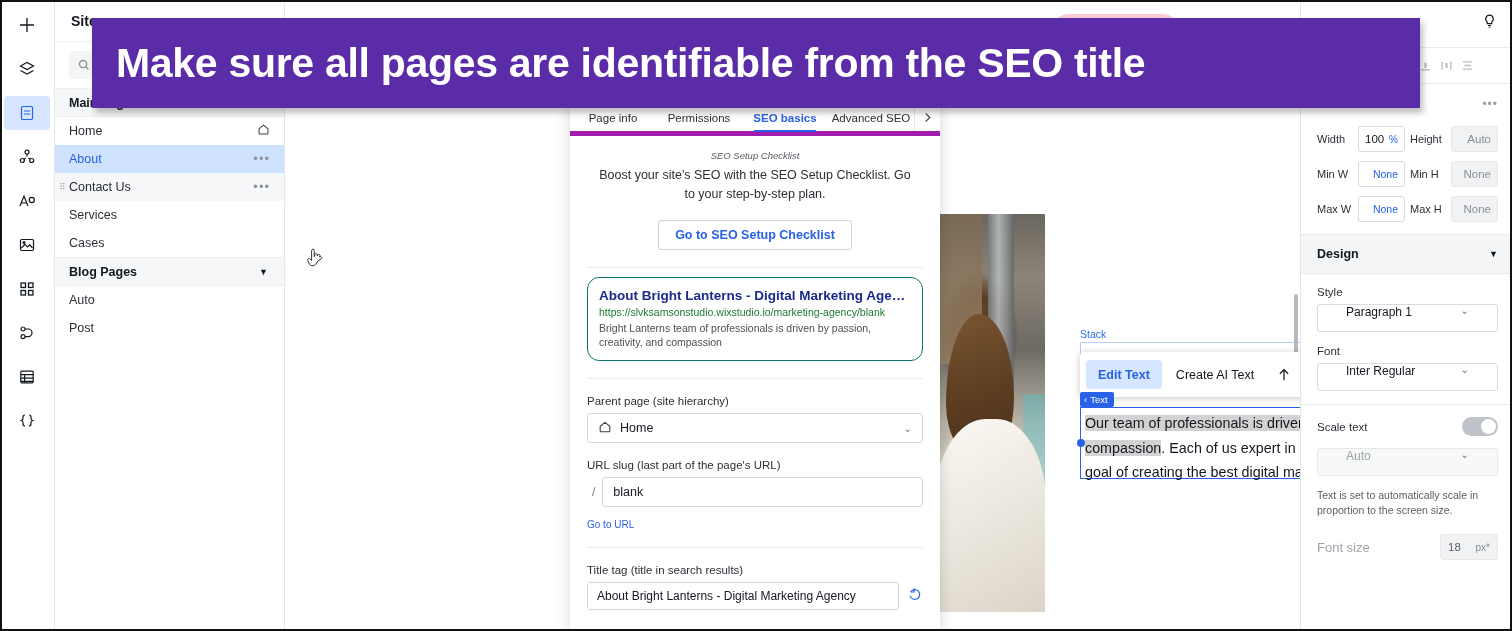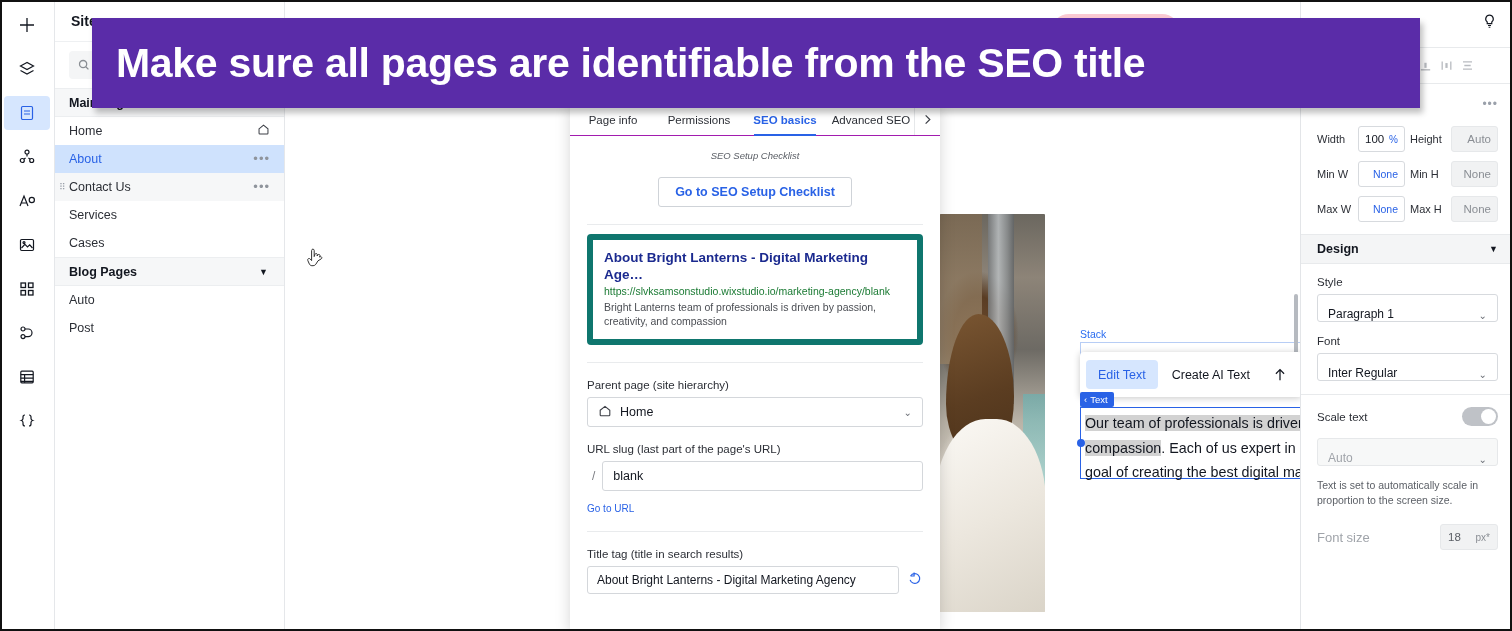--- a/index.html
+++ b/index.html
@@ -146,21 +146,21 @@
     position: absolute; left: 795px; top: 352px; height: 45px;
     background: #fff; border-radius: 4px;
     box-shadow: 0 1px 7px rgba(0,0,0,.22);
     display: flex; align-items: center; padding: 0 6px; gap: 2px; z-index: 6;
   }
   .tb-btn {
     height: 29px; display: flex; align-items: center; justify-content: center;
     padding: 0 12px; font-size: 12.5px; color: #131720;
     border-radius: 4px; cursor: pointer; white-space: nowrap;
   }
-  .tb-btn.primary { background: #d6e6fe; color: #2962e6; font-weight: normal; }
+  .tb-btn.primary { background: #d6e6fe; color: #2962e6; font-weight: bold; }
   .tb-ico {
     width: 32px; height: 29px; display: flex; align-items: center;
     justify-content: center; color: #131720; cursor: pointer;
   }
 
   .ghost-heading {
     position: absolute; left: 800px; top: 356px; font-size: 30px;
     font-weight: bold; color: #c9ccd1; letter-spacing: .5px; z-index: 2;
     white-space: nowrap;
   }
@@ -189,21 +189,21 @@
   }
 
   
   .seo-panel {
     position: absolute; left: 285px; top: 104px; width: 370px; bottom: 0;
     background: #fff; box-shadow: 0 2px 14px rgba(0,0,0,.17);
     z-index: 20; display: flex; flex-direction: column; overflow: hidden;
   }
   .seo-tabs {
     display: flex; align-items: stretch; height: 32px;
-    border-bottom: 1px solid #a21caf; flex: 0 0 32px;
+    border-bottom: 5px solid #a21caf; flex: 0 0 32px;
   }
   .seo-tab {
     flex: 1; display: flex; align-items: center; justify-content: center;
     font-size: 11.5px; color: #2c2f36; cursor: pointer; position: relative;
     white-space: nowrap;
   }
   .seo-tab.active { color: #2962e6; font-weight: bold; }
   .seo-tab.active::after {
     content: ""; position: absolute; left: 14%; right: 14%; bottom: -1px;
     height: 2px; background: #2962e6;
@@ -225,21 +225,21 @@
   .seo-cta {
     display: block; margin: 16px auto 0; height: 30px; padding: 0 16px;
     border: 1px solid #cfd3d8; border-radius: 3px; background: #fff;
     color: #2962e6; font-size: 12.5px; font-weight: bold; cursor: pointer;
     font-family: inherit;
   }
   .seo-rule { height: 1px; background: #e9ebed; margin: 17px 0 0; }
   .seo-line1 { font-size: 12px; color: #2c2f36; margin-top: 16px; }
   .seo-line1 a { color: #2962e6; text-decoration: none; cursor: pointer; }
   .google-card {
-    margin-top: 9px; border: 6px solid #0f766e; border-radius: 4px;
+    margin-top: 9px; border: 1px solid #0f766e; border-radius: 12px;
     padding: 9px 11px 11px;
   }
   .g-title {
     font-size: 13.5px; font-weight: bold; color: #1b2a8f; line-height: 17px;
     cursor: pointer;
   }
   .g-url { font-size: 10.5px; color: #1a7a33; margin-top: 2px; }
   .g-desc { font-size: 10.5px; color: #4b4e54; line-height: 14px; margin-top: 3px; }
   .fld-label { font-size: 11.5px; color: #2c2f36; margin-top: 16px; }
   .select-box {
@@ -293,32 +293,32 @@
   .size-lbl { font-size: 11px; color: #2c2f36; width: 36px; flex: 0 0 36px; }
   .size-field {
     flex: 1; height: 26px; border: 1px solid #d7dade; border-radius: 3px;
     display: flex; align-items: center; padding: 0 6px; font-size: 11.5px; color: #131720;
     cursor: pointer; background: #fff;
   }
   .size-field.disabled { background: #f1f2f3; border-color: #e6e8ea; color: #8a8e94; justify-content: flex-end; }
   .size-field .unit { margin-left: auto; color: #2962e6; font-size: 10px; }
   .size-field .none { margin-left: auto; color: #2962e6; font-size: 10.5px; }
   .design-head {
-    height: 30px; background: #f4f5f6; border-top: 1px solid #e8eaec;
+    height: 40px; background: #f4f5f6; border-top: 1px solid #e8eaec;
     border-bottom: 1px solid #e8eaec;
     display: flex; align-items: center; justify-content: space-between;
     padding: 0 14px 0 16px; font-size: 12.5px; font-weight: bold; color: #131720;
     cursor: pointer;
   }
   .design-head .caret { font-size: 9px; }
   .rp-body { padding: 12px 14px 0 16px; }
   .rp-lbl { font-size: 11.5px; color: #2c2f36; }
   .rp-select {
     margin-top: 6px; height: 28px; border: 1px solid #d7dade; border-radius: 3px;
-    display: flex; align-items: flex-end; padding: 0 10px;
+    display: flex; align-items: flex-start; padding: 0 28px;
     font-size: 12px; color: #131720; cursor: pointer;
   }
   .rp-select .chev { margin-left: auto; color: #6b6f76; font-size: 10px; }
   .rp-select.disabled { background: #f7f8f8; border-color: #e6e8ea; color: #a0a4aa; }
   .rp-div { height: 1px; background: #e8eaec; margin: 13px -14px 0 -16px; }
   .toggle-row { display: flex; align-items: center; justify-content: space-between; margin-top: 12px; }
   .toggle {
     width: 36px; height: 19px; border-radius: 12px; background: #bfc2c7;
     position: relative; cursor: pointer;
   }
@@ -548,20 +548,21 @@
         <div class="seo-tab">Advanced SEO</div>
         <div class="seo-tab-arrow">
           <svg width="13" height="13" viewBox="0 0 14 14" fill="none" stroke="currentColor" stroke-width="1.3">
               <path d="m5 2.5 4.5 4.5L5 11.5"></path>
             </svg>
         </div>
       </div>
 
       <div class="seo-body">
         <div class="seo-sub">SEO Setup Checklist</div>
+        <div class="seo-desc">Boost your site's SEO with the SEO Setup Checklist. Go to your step-by-step plan.</div>
         <button class="seo-cta">Go to SEO Setup Checklist</button>
         <div class="seo-rule"></div>
 
 
         <div class="google-card">
           <div class="g-title">About Bright Lanterns - Digital Marketing Age…</div>
           <div class="g-url">https://slvksamsonstudio.wixstudio.io/marketing-agency/blank</div>
           <div class="g-desc">Bright Lanterns team of professionals is driven by passion, creativity, and compassion</div>
         </div>
 

